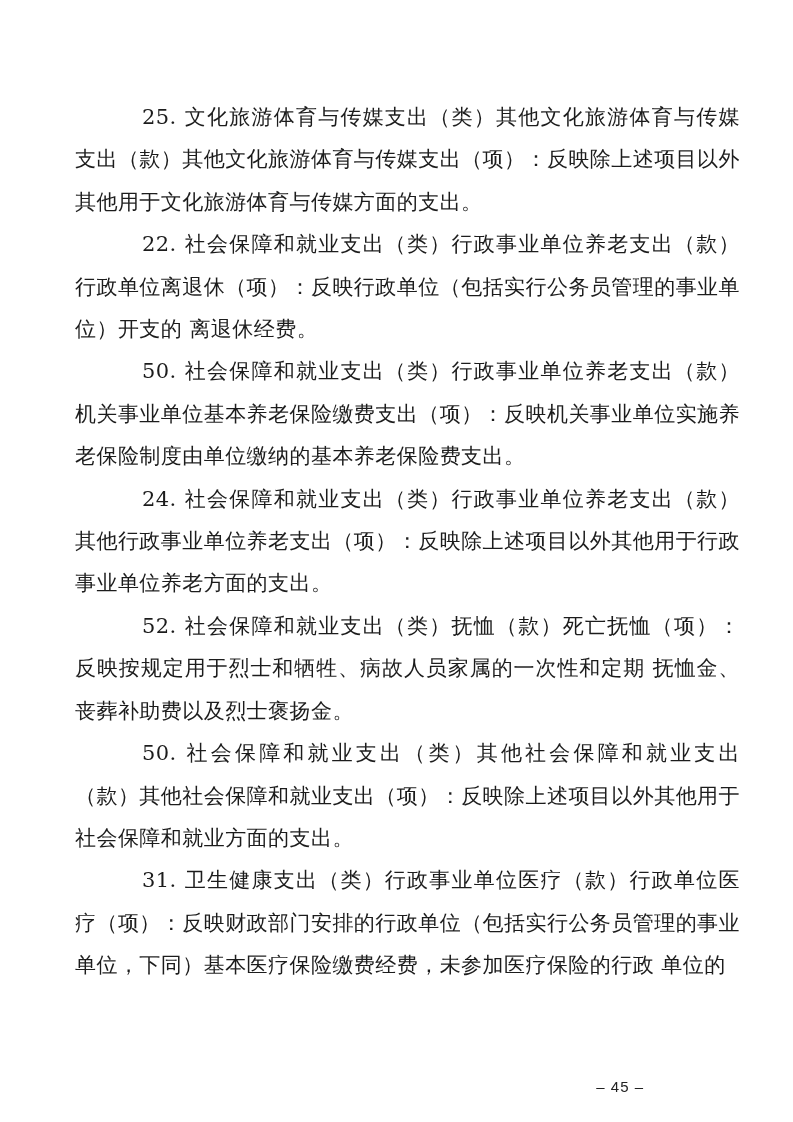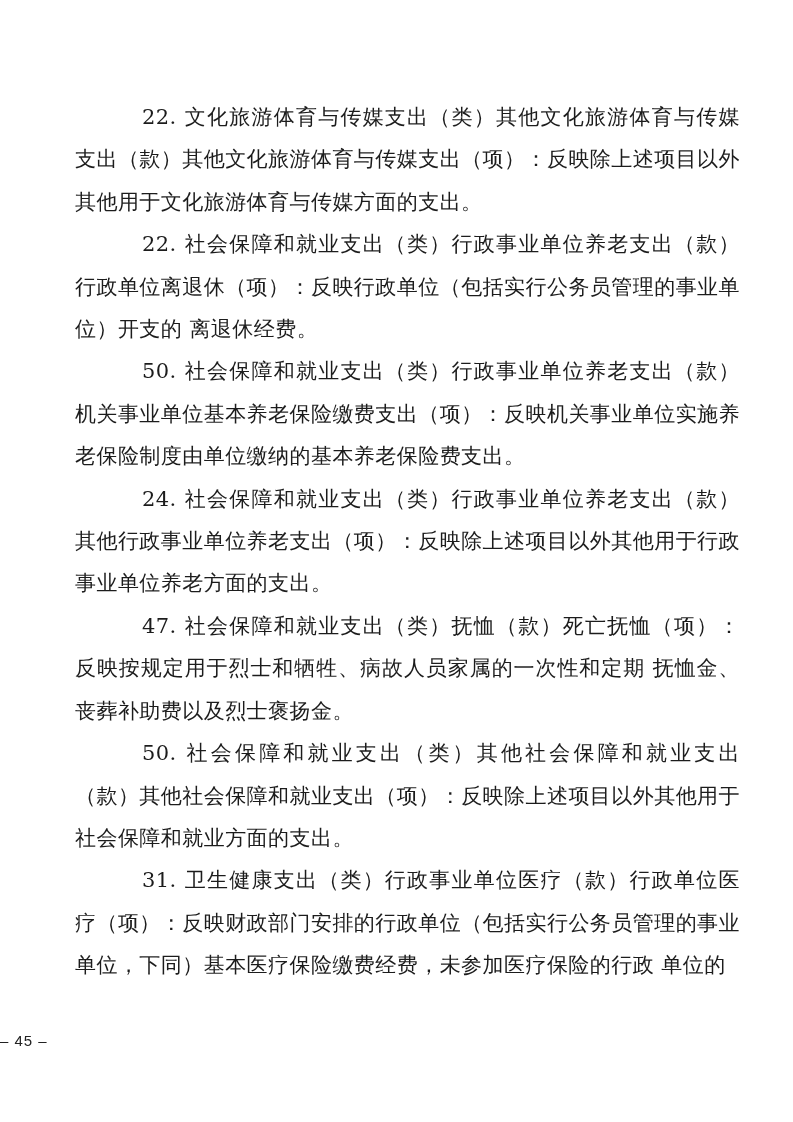--- a/index.html
+++ b/index.html
@@ -32,43 +32,43 @@
     line-height: 42.4px;
     letter-spacing: 0.45px;
     color: #1c1c1c;
     text-align: justify;
     text-justify: inter-ideograph;
     text-indent: 67px;
     word-break: break-all;
   }
   .footer {
     position: absolute;
-    top: 1032px;
+    top: 1078px;
     left: 0;
     width: 644px;
-    text-align: left;
+    text-align: right;
   }
   .page-number {
     font-family: "Liberation Sans", "DejaVu Sans", sans-serif;
     font-size: 15px;
     letter-spacing: 1px;
     color: #222222;
   }
 </style>
 </head>
 <body>
 
 <div class="page">
 
   <div class="content">
-    <p class="para">22. 文化旅游体育与传媒支出（类）其他文化旅游体育与传媒支出（款）其他文化旅游体育与传媒支出（项）：反映除上述项目以外其他用于文化旅游体育与传媒方面的支出。</p>
+    <p class="para">25. 文化旅游体育与传媒支出（类）其他文化旅游体育与传媒支出（款）其他文化旅游体育与传媒支出（项）：反映除上述项目以外其他用于文化旅游体育与传媒方面的支出。</p>
     <p class="para">22. 社会保障和就业支出（类）行政事业单位养老支出（款）行政单位离退休（项）：反映行政单位（包括实行公务员管理的事业单位）开支的 离退休经费。</p>
     <p class="para">50. 社会保障和就业支出（类）行政事业单位养老支出（款）机关事业单位基本养老保险缴费支出（项）：反映机关事业单位实施养老保险制度由单位缴纳的基本养老保险费支出。</p>
     <p class="para">24. 社会保障和就业支出（类）行政事业单位养老支出（款）其他行政事业单位养老支出（项）：反映除上述项目以外其他用于行政事业单位养老方面的支出。</p>
-    <p class="para">47. 社会保障和就业支出（类）抚恤（款）死亡抚恤（项）：反映按规定用于烈士和牺牲、病故人员家属的一次性和定期 抚恤金、丧葬补助费以及烈士褒扬金。</p>
+    <p class="para">52. 社会保障和就业支出（类）抚恤（款）死亡抚恤（项）：反映按规定用于烈士和牺牲、病故人员家属的一次性和定期 抚恤金、丧葬补助费以及烈士褒扬金。</p>
     <p class="para">50. 社会保障和就业支出（类）其他社会保障和就业支出（款）其他社会保障和就业支出（项）：反映除上述项目以外其他用于社会保障和就业方面的支出。</p>
     <p class="para">31. 卫生健康支出（类）行政事业单位医疗（款）行政单位医疗（项）：反映财政部门安排的行政单位（包括实行公务员管理的事业单位，下同）基本医疗保险缴费经费，未参加医疗保险的行政 单位的</p>
   </div>
 
   <div class="footer">
     <span class="page-number">– 45 –</span>
   </div>
 
 </div>
 

